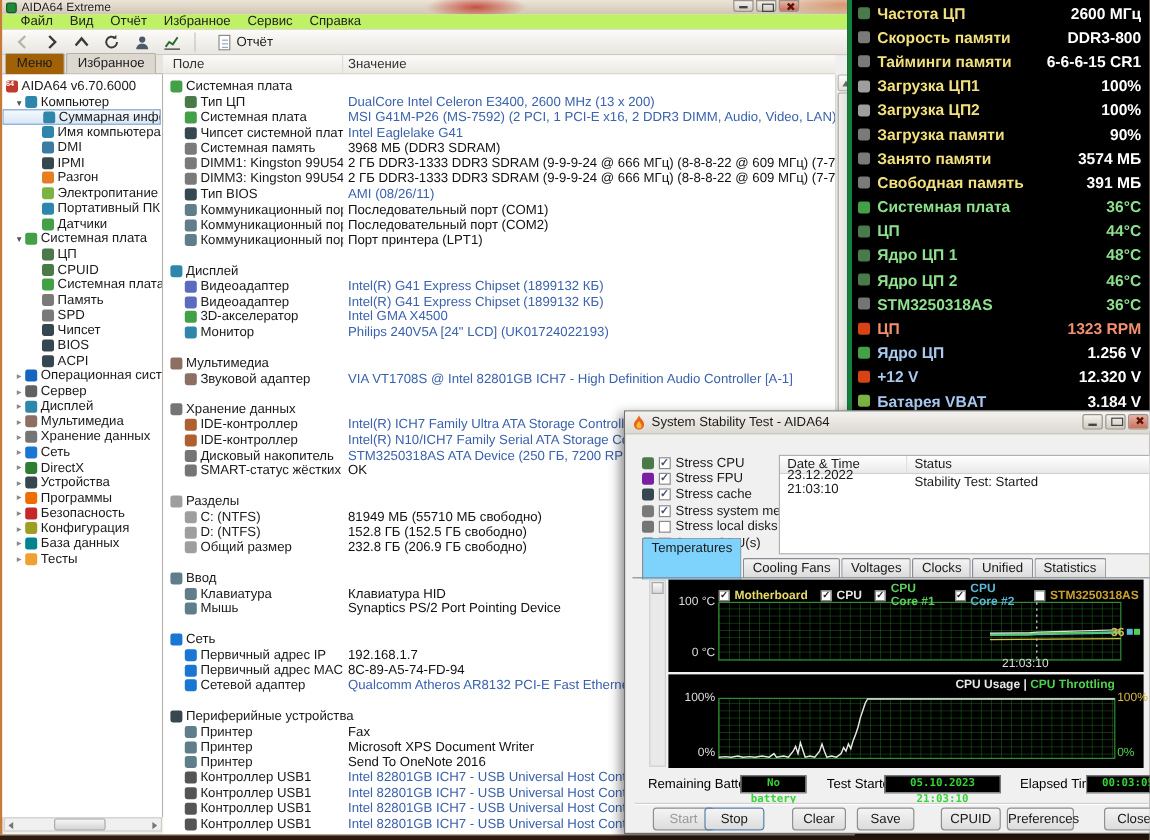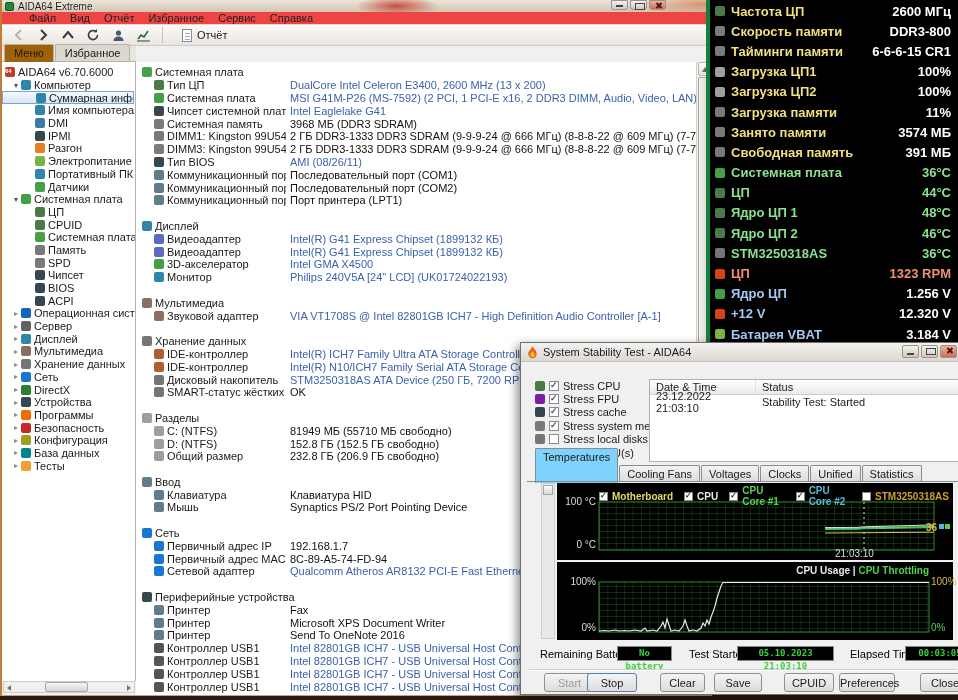--- a/index.html
+++ b/index.html
@@ -14,21 +14,21 @@
  linear-gradient(#ece4d8,#d2c5b2);display:flex;align-items:center;padding-left:3px}
 .app-ico{width:9px;height:9px;background:#1f8a3a;border:1px solid #0d5a22;border-radius:2px;margin-right:4px}
 .title-text{font-size:10px;color:#1a1a1a;text-shadow:0 0 2px #fff}
 .winctl{position:absolute;right:45px;top:0;display:flex;gap:2px}
 .wbtn{width:17px;height:10px;background:linear-gradient(#f5f3ef,#cfc9bf);border:1px solid #9a9388;border-radius:0 0 3px 3px;position:relative}
 .wbtn.min::after{content:"";position:absolute;left:4px;bottom:2px;width:7px;height:2px;background:#444}
 .wbtn.max::after{content:"";position:absolute;left:4px;top:2px;width:8px;height:5px;border:1px solid #444}
 .wbtn.cls{background:linear-gradient(#e8b2a4,#c9705c)}
 .wbtn.cls::before,.wbtn.cls::after{content:"";position:absolute;left:8px;top:1px;width:2px;height:7px;background:#5a1408}
 .wbtn.cls::before{transform:rotate(45deg)}.wbtn.cls::after{transform:rotate(-45deg)}
-.menubar{position:absolute;left:0;top:12px;right:0;height:13px;background:#ef4444;border-bottom:1px solid #dedad2;display:flex;align-items:center;padding-left:20px}
+.menubar{position:absolute;left:0;top:12px;right:0;height:13px;background:#bef264;border-bottom:1px solid #dedad2;display:flex;align-items:center;padding-left:8px}
 .mitem{display:inline-block;padding:0 7px;font-size:11px;line-height:13px;color:#222}
 .toolbar{position:absolute;left:0;top:25px;right:0;height:21px;background:linear-gradient(#fcfbf9,#e9e6e0);border-bottom:1px solid #cfcbc3;display:flex;align-items:center;padding-left:8px;gap:9px}
 .tico{width:16px;height:15px;display:flex;align-items:center;justify-content:center}
 .tsep{width:1px;height:16px;background:#c8c4bc;margin:0 2px}
 .report-btn{display:flex;align-items:center;gap:5px;padding:2px 8px;font-size:11px;color:#222;background:transparent;border:none}
 .page-ico{width:10px;height:13px;background:#fff;border:1px solid #8a8a8a;position:relative}
 .page-ico::after{content:"";position:absolute;left:2px;top:3px;width:5px;height:1px;background:#9ab;box-shadow:0 3px 0 #9ab,0 6px 0 #9ab}
 
 
 .side-tabs{position:absolute;left:0;top:46px;width:134px;height:16px;background:#e8e5df;border-bottom:1px solid #b5b2aa;display:flex;align-items:flex-end;padding-left:2px}
@@ -227,20 +227,24 @@
     <span class="tsep"></span>
     <button class="report-btn">
       <span class="page-ico"></span>
       <span>Отчёт</span>
     </button>
   </div>
   <div class="side-tabs">
     <span class="stab active">Меню</span>
     <span class="stab">Избранное</span>
   </div>
+  <div class="content-header">
+    <span class="ch1">Поле</span>
+    <span class="ch2">Значение</span>
+  </div>
   <div class="sidebar" id="tree">
       <div class="trow lv0 leaf">
 
     <span class="ic ic-aida"></span>
     <span class="tlabel">AIDA64 v6.70.6000</span>
   </div>
       <div class="trow lv1 exp">
     <span class="arrow"></span>
     <span class="ic ic-computer"></span>
     <span class="tlabel">Компьютер</span>
@@ -735,21 +739,21 @@
     <span class="svalue">100%</span>
   </div>
     <div class="srow c-y">
     <span class="sic ic-load"></span>
     <span class="slabel">Загрузка ЦП2</span>
     <span class="svalue">100%</span>
   </div>
     <div class="srow c-y">
     <span class="sic ic-memory"></span>
     <span class="slabel">Загрузка памяти</span>
-    <span class="svalue">11%</span>
+    <span class="svalue">90%</span>
   </div>
     <div class="srow c-y">
     <span class="sic ic-memory"></span>
     <span class="slabel">Занято памяти</span>
     <span class="svalue">3574 МБ</span>
   </div>
     <div class="srow c-y">
     <span class="sic ic-memory"></span>
     <span class="slabel">Свободная память</span>
     <span class="svalue">391 МБ</span>

